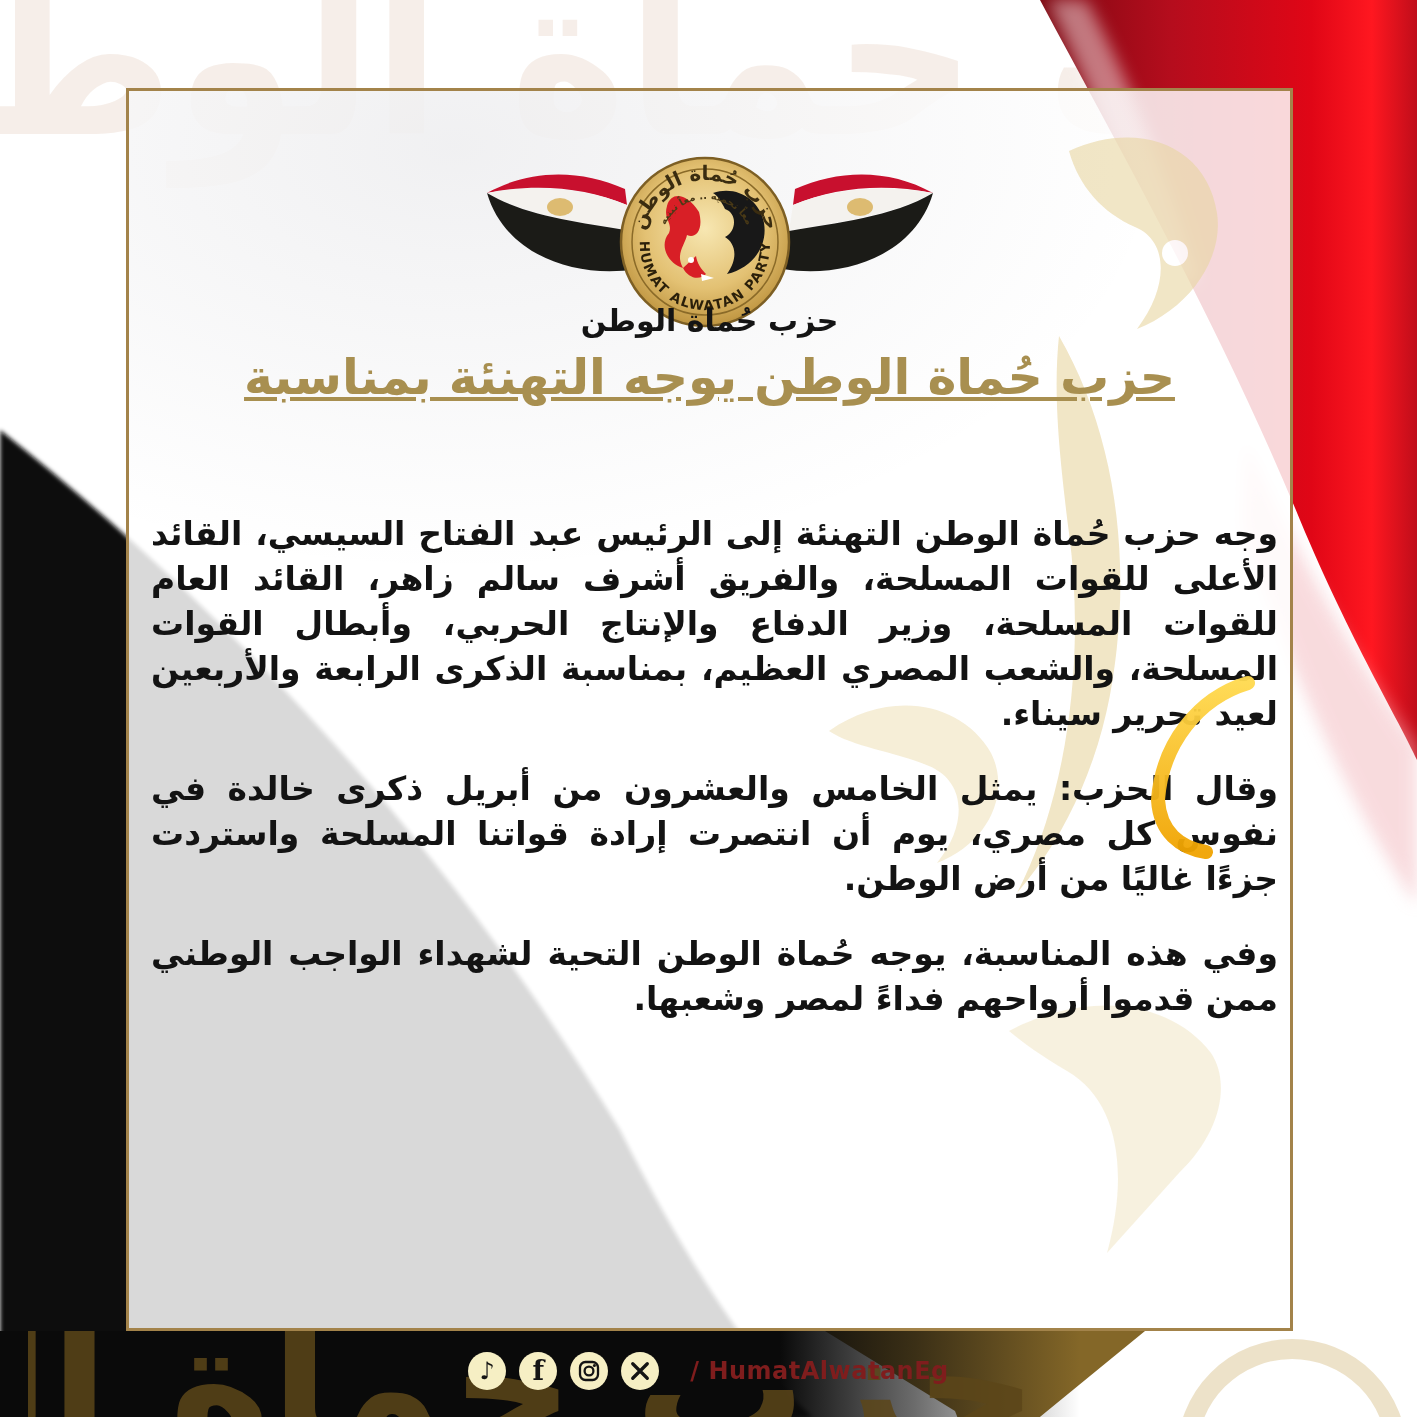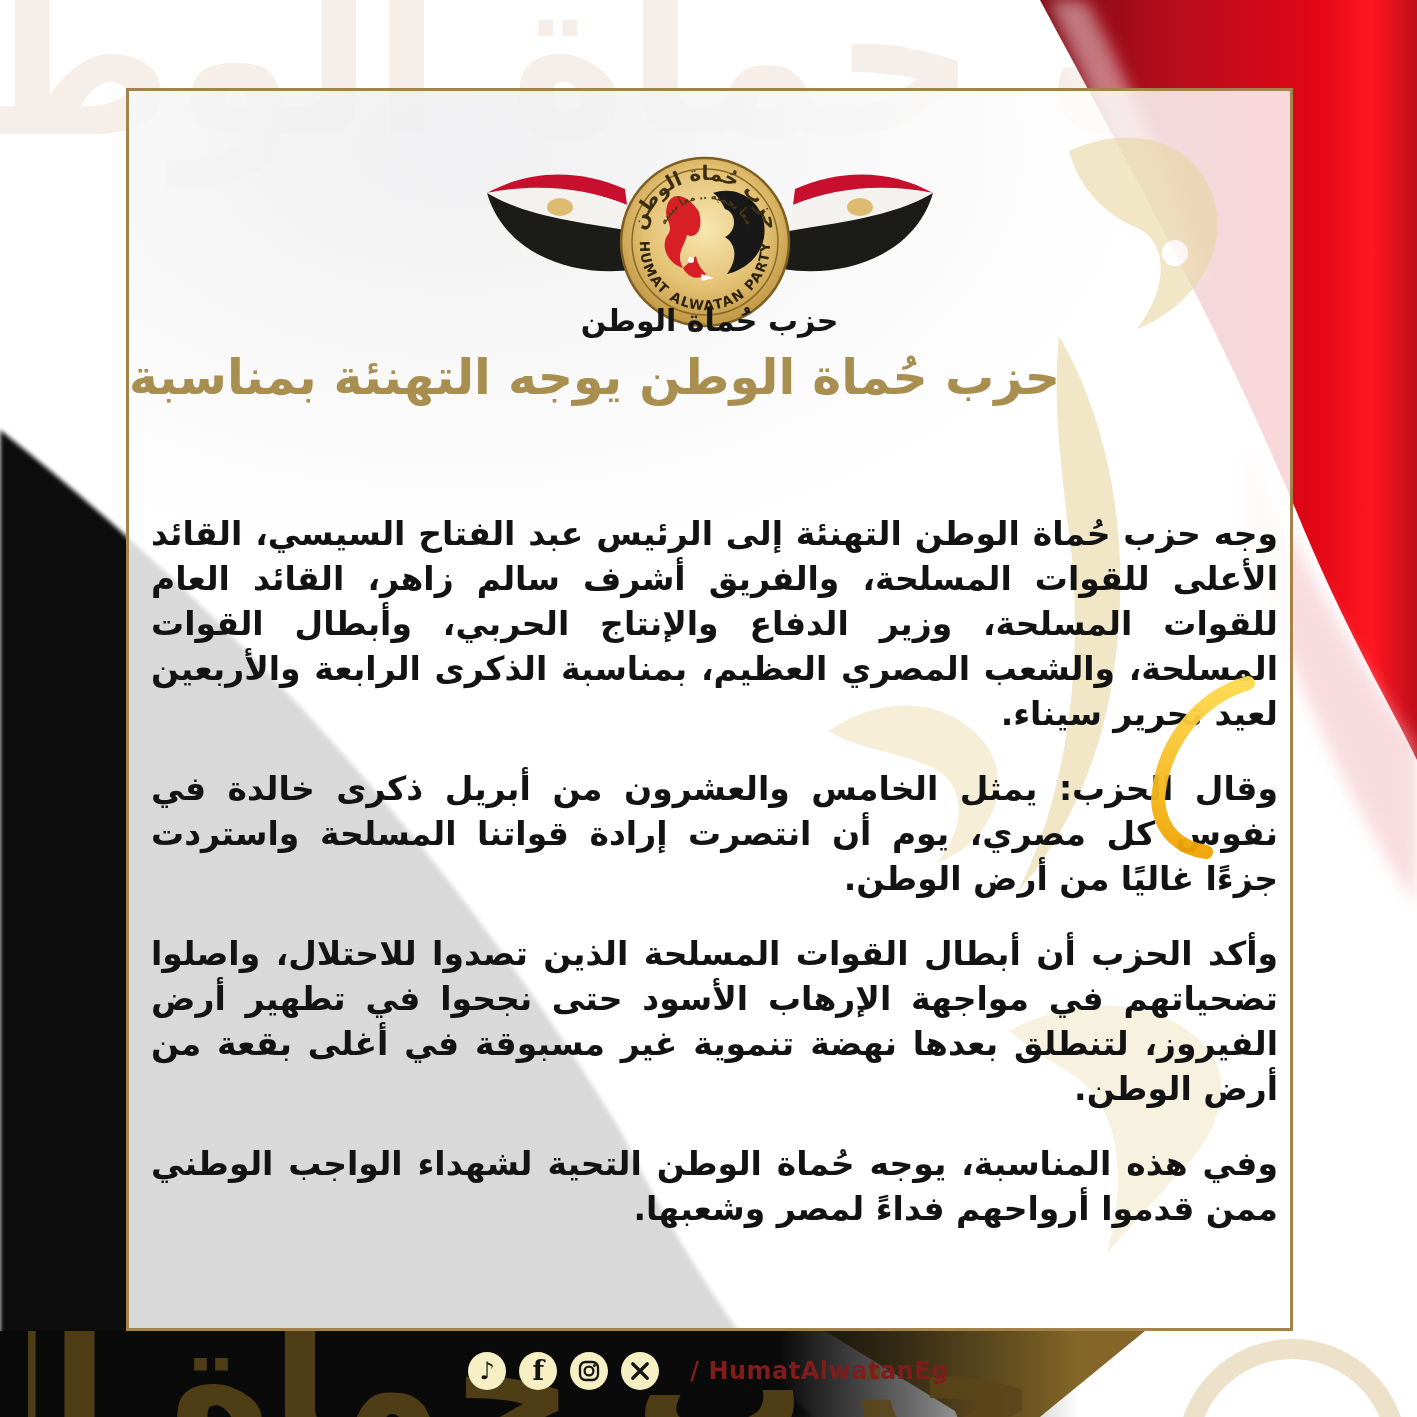--- a/index.html
+++ b/index.html
@@ -20,22 +20,22 @@
         z-index:2;}
   .card-eagle{position:absolute;left:0;top:0;width:100%;height:100%;pointer-events:none;}
   .fold-shade{position:absolute;left:0;top:0;width:100%;height:45%;
         background:radial-gradient(ellipse at 28% 10%,rgba(110,110,125,.10),rgba(0,0,0,0) 60%);}
 
   .logo-wrap{position:absolute;top:36px;left:50%;transform:translateX(-50%);
         width:470px;height:230px;z-index:3;}
   .logo-caption{position:absolute;top:212px;left:0;width:100%;text-align:center;
         font-size:30px;font-weight:bold;color:#141414;direction:rtl;z-index:4;}
 
-  .headline{position:absolute;top:252px;left:0;width:100%;text-align:left;direction:rtl;
-        color:#a88f50;font-weight:bold;font-size:49px;line-height:70px;z-index:3;}
+  .headline{position:absolute;top:252px;left:0;width:100%;text-align:center;direction:rtl;
+        color:#a88f50;font-weight:bold;font-size:49px;line-height:70px;z-index:3;text-decoration:underline;}
 
   .body-text{position:absolute;top:420px;left:22px;right:12px;direction:rtl;
         text-align:justify;font-size:33px;line-height:45px;font-weight:bold;color:#131313;z-index:3;}
   .body-text p{margin:0 0 30px 0;}
   .body-text p.p-last{margin-top:18px;}
 
   
   .swoosh{position:absolute;left:0;top:0;z-index:4;pointer-events:none;}
 
   
@@ -155,21 +155,20 @@
 
     <div class="logo-caption">حزب حُماة الوطن</div>
 
     <div class="headline">
       <div>حزب حُماة الوطن يوجه التهنئة بمناسبة</div>
     </div>
 
     <div class="body-text">
       <p>وجه حزب حُماة الوطن التهنئة إلى الرئيس عبد الفتاح السيسي، القائد الأعلى للقوات المسلحة، والفريق أشرف سالم زاهر، القائد العام للقوات المسلحة، وزير الدفاع والإنتاج الحربي، وأبطال القوات المسلحة، والشعب المصري العظيم، بمناسبة الذكرى الرابعة والأربعين لعيد تحرير سيناء.</p>
       <p>وقال الحزب: يمثل الخامس والعشرون من أبريل ذكرى خالدة في نفوس كل مصري، يوم أن انتصرت إرادة قواتنا المسلحة واستردت جزءًا غاليًا من أرض الوطن.</p>
-      <p>وأكد الحزب أن أبطال القوات المسلحة الذين تصدوا للاحتلال، واصلوا تضحياتهم في مواجهة الإرهاب الأسود حتى نجحوا في تطهير أرض الفيروز، لتنطلق بعدها نهضة تنموية غير مسبوقة في أغلى بقعة من أرض الوطن.</p>
       <p class="p-last">وفي هذه المناسبة، يوجه حُماة الوطن التحية لشهداء الواجب الوطني ممن قدموا أرواحهم فداءً لمصر وشعبها.</p>
     </div>
   </div>
 
   <svg class="swoosh" width="1417" height="1417" viewBox="0 0 1417 1417">
     <defs>
       <linearGradient id="swG" x1="0" y1="0" x2="0" y2="1">
         <stop offset="0" stop-color="#ffd94e"></stop>
         <stop offset="1" stop-color="#f0a300"></stop>
       </linearGradient>

